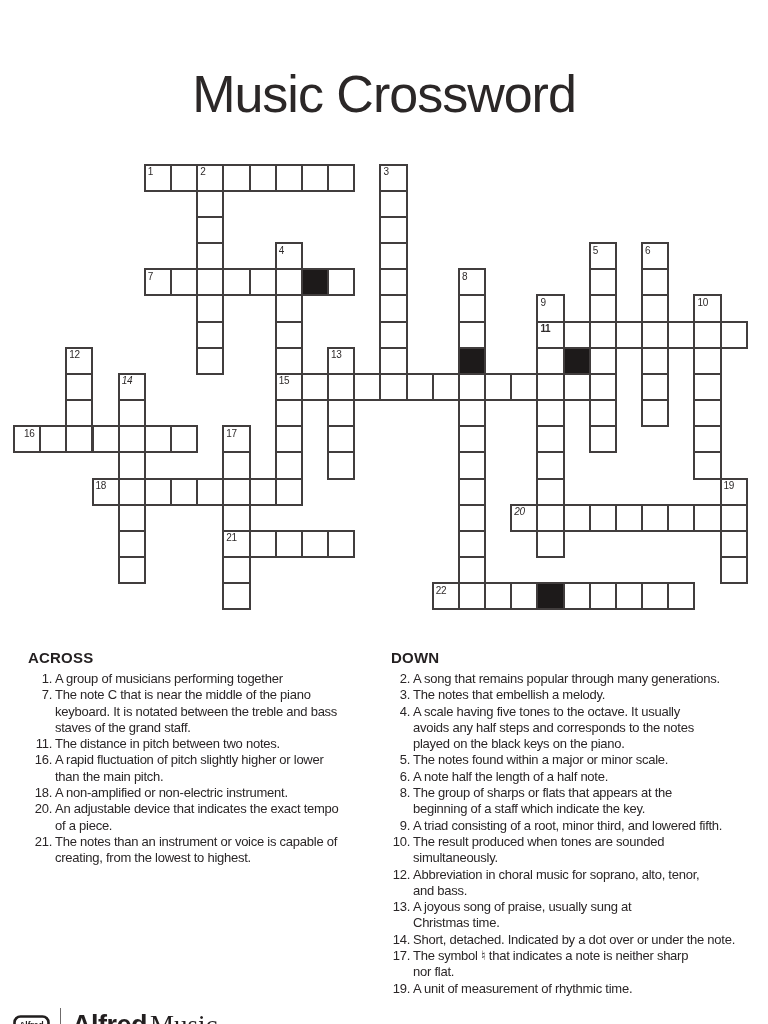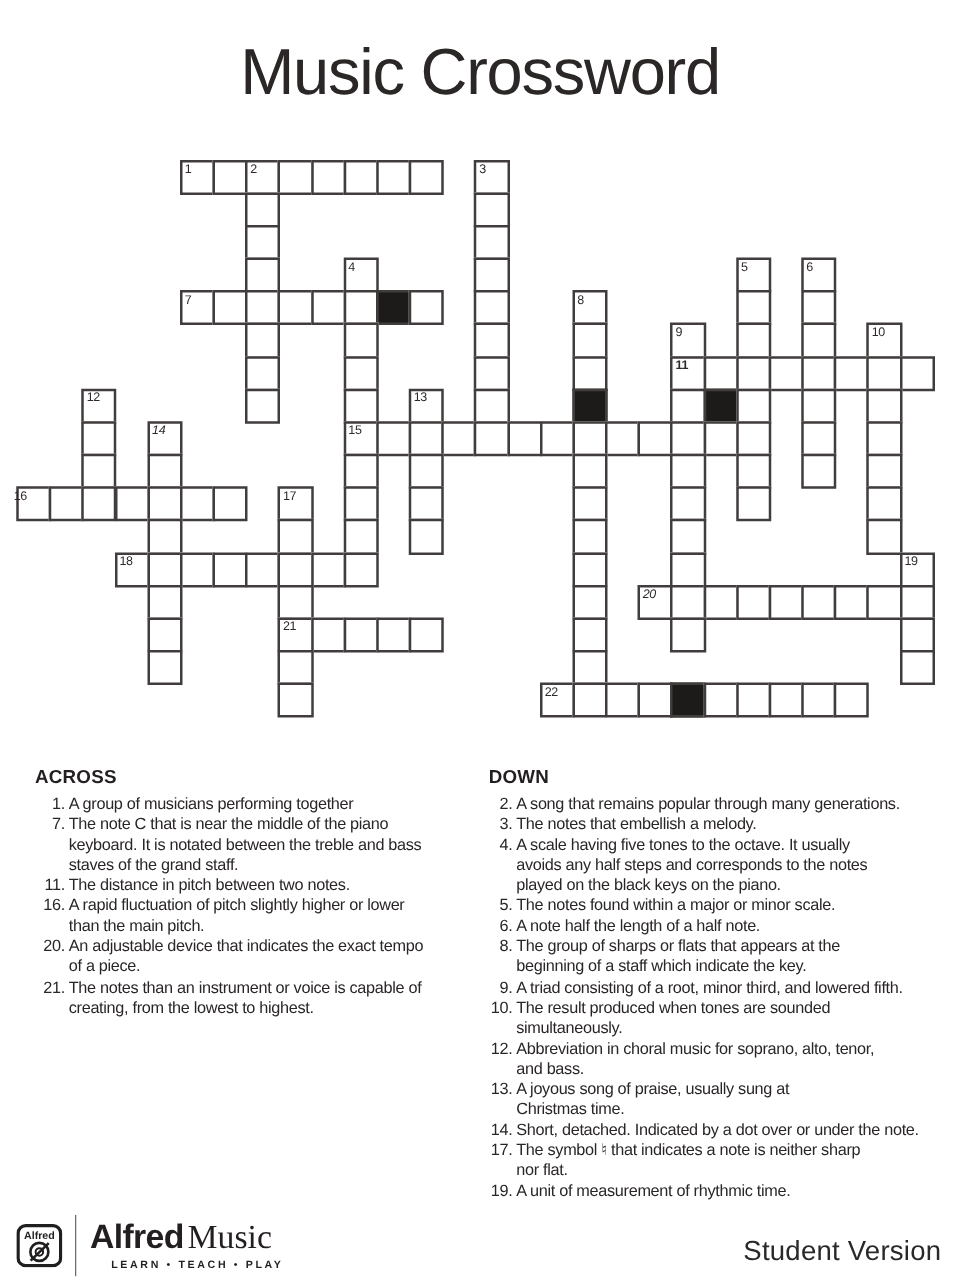--- a/index.html
+++ b/index.html
@@ -1,21 +1,21 @@
 <!DOCTYPE html>
 <html><head>
 <meta charset="utf-8">
 <style>
   html,body{margin:0;padding:0;}
   body{
     width:768px;height:1024px;position:relative;overflow:hidden;
     background:#ffffff;color:#262223;
     font-family:"Liberation Sans","DejaVu Sans",sans-serif;
   }
-  .page{position:absolute;inset:0;}
+  .page{position:absolute;inset:0;margin-top:36px;}
   .title{
     position:absolute;top:28px;left:0;width:768px;margin:0;
     text-align:center;font-size:52px;font-weight:400;letter-spacing:-1px;
     color:#2b2727;
   }
   
   #grid{position:absolute;inset:0;}
   .cell{
     position:absolute;box-sizing:border-box;
     border:2px solid #413d3d;background:#ffffff;
@@ -228,21 +228,21 @@
       <div class="cellnum" style="left: 645.08px; top: 209.51px;">6</div>
       <div class="cellnum" style="left: 147.85px; top: 235.68px;">7</div>
       <div class="cellnum" style="left: 461.89px; top: 235.68px;">8</div>
       <div class="cellnum" style="left: 540.4px; top: 261.85px;">9</div>
       <div class="cellnum" style="left: 697.42px; top: 261.85px;">10</div>
       <div class="cellnum" style="left: 540.4px; top: 288.02px; font-weight: bold;">11</div>
       <div class="cellnum" style="left: 69.34px; top: 314.19px;">12</div>
       <div class="cellnum" style="left: 331.04px; top: 314.19px;">13</div>
       <div class="cellnum" style="left: 121.68px; top: 340.36px; font-style: italic;">14</div>
       <div class="cellnum" style="left: 278.7px; top: 340.36px;">15</div>
-      <div class="cellnum" style="left: 11px; top: 392.7px;">16</div>
+      <div class="cellnum" style="left: 24px; top: 392.7px;">16</div>
       <div class="cellnum" style="left: 226.36px; top: 392.7px;">17</div>
       <div class="cellnum" style="left: 95.51px; top: 445.04px;">18</div>
       <div class="cellnum" style="left: 723.59px; top: 445.04px;">19</div>
       <div class="cellnum" style="left: 514.23px; top: 471.21px; font-style: italic;">20</div>
       <div class="cellnum" style="left: 226.36px; top: 497.38px;">21</div>
       <div class="cellnum" style="left: 435.72px; top: 549.72px;">22</div>
     </div>
 
   <section class="clues across">
     <h2>ACROSS</h2>
@@ -255,20 +255,24 @@
           <span class="num">7.</span>
           <span class="txt">The note C that is near the middle of the piano<br>keyboard. It is notated between the treble and bass<br>staves of the grand staff.</span>
         </div>
         <div class="clue">
           <span class="num">11.</span>
           <span class="txt">The distance in pitch between two notes.</span>
         </div>
         <div class="clue">
           <span class="num">16.</span>
           <span class="txt">A rapid fluctuation of pitch slightly higher or lower<br>than the main pitch.</span>
+        </div>
+        <div class="clue">
+          <span class="num">18.</span>
+          <span class="txt">A non-amplified or non-electric instrument.</span>
         </div>
         <div class="clue">
           <span class="num">20.</span>
           <span class="txt">An adjustable device that indicates the exact tempo<br>of a piece.</span>
         </div>
         <div class="clue">
           <span class="num">21.</span>
           <span class="txt">The notes than an instrument or voice is capable of<br>creating, from the lowest to highest.</span>
         </div>
       </div>

